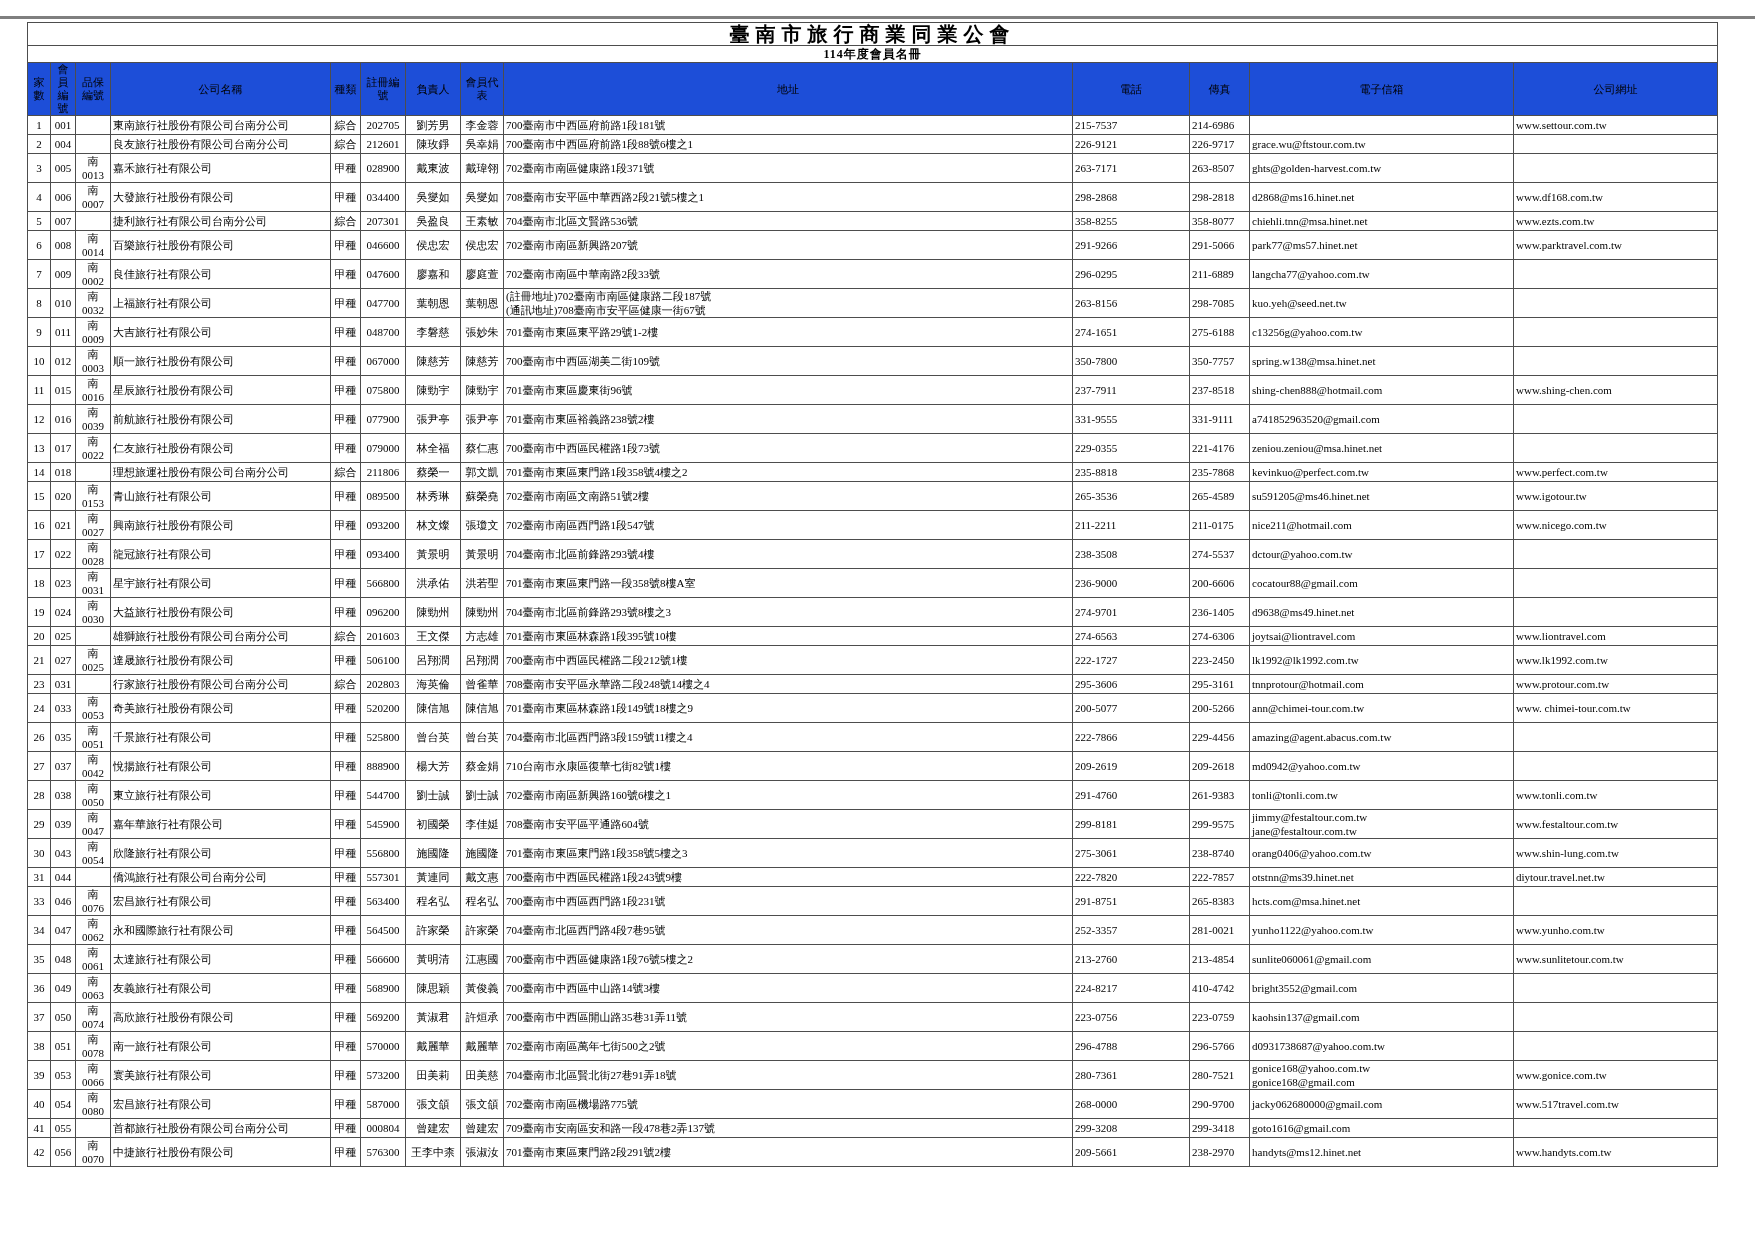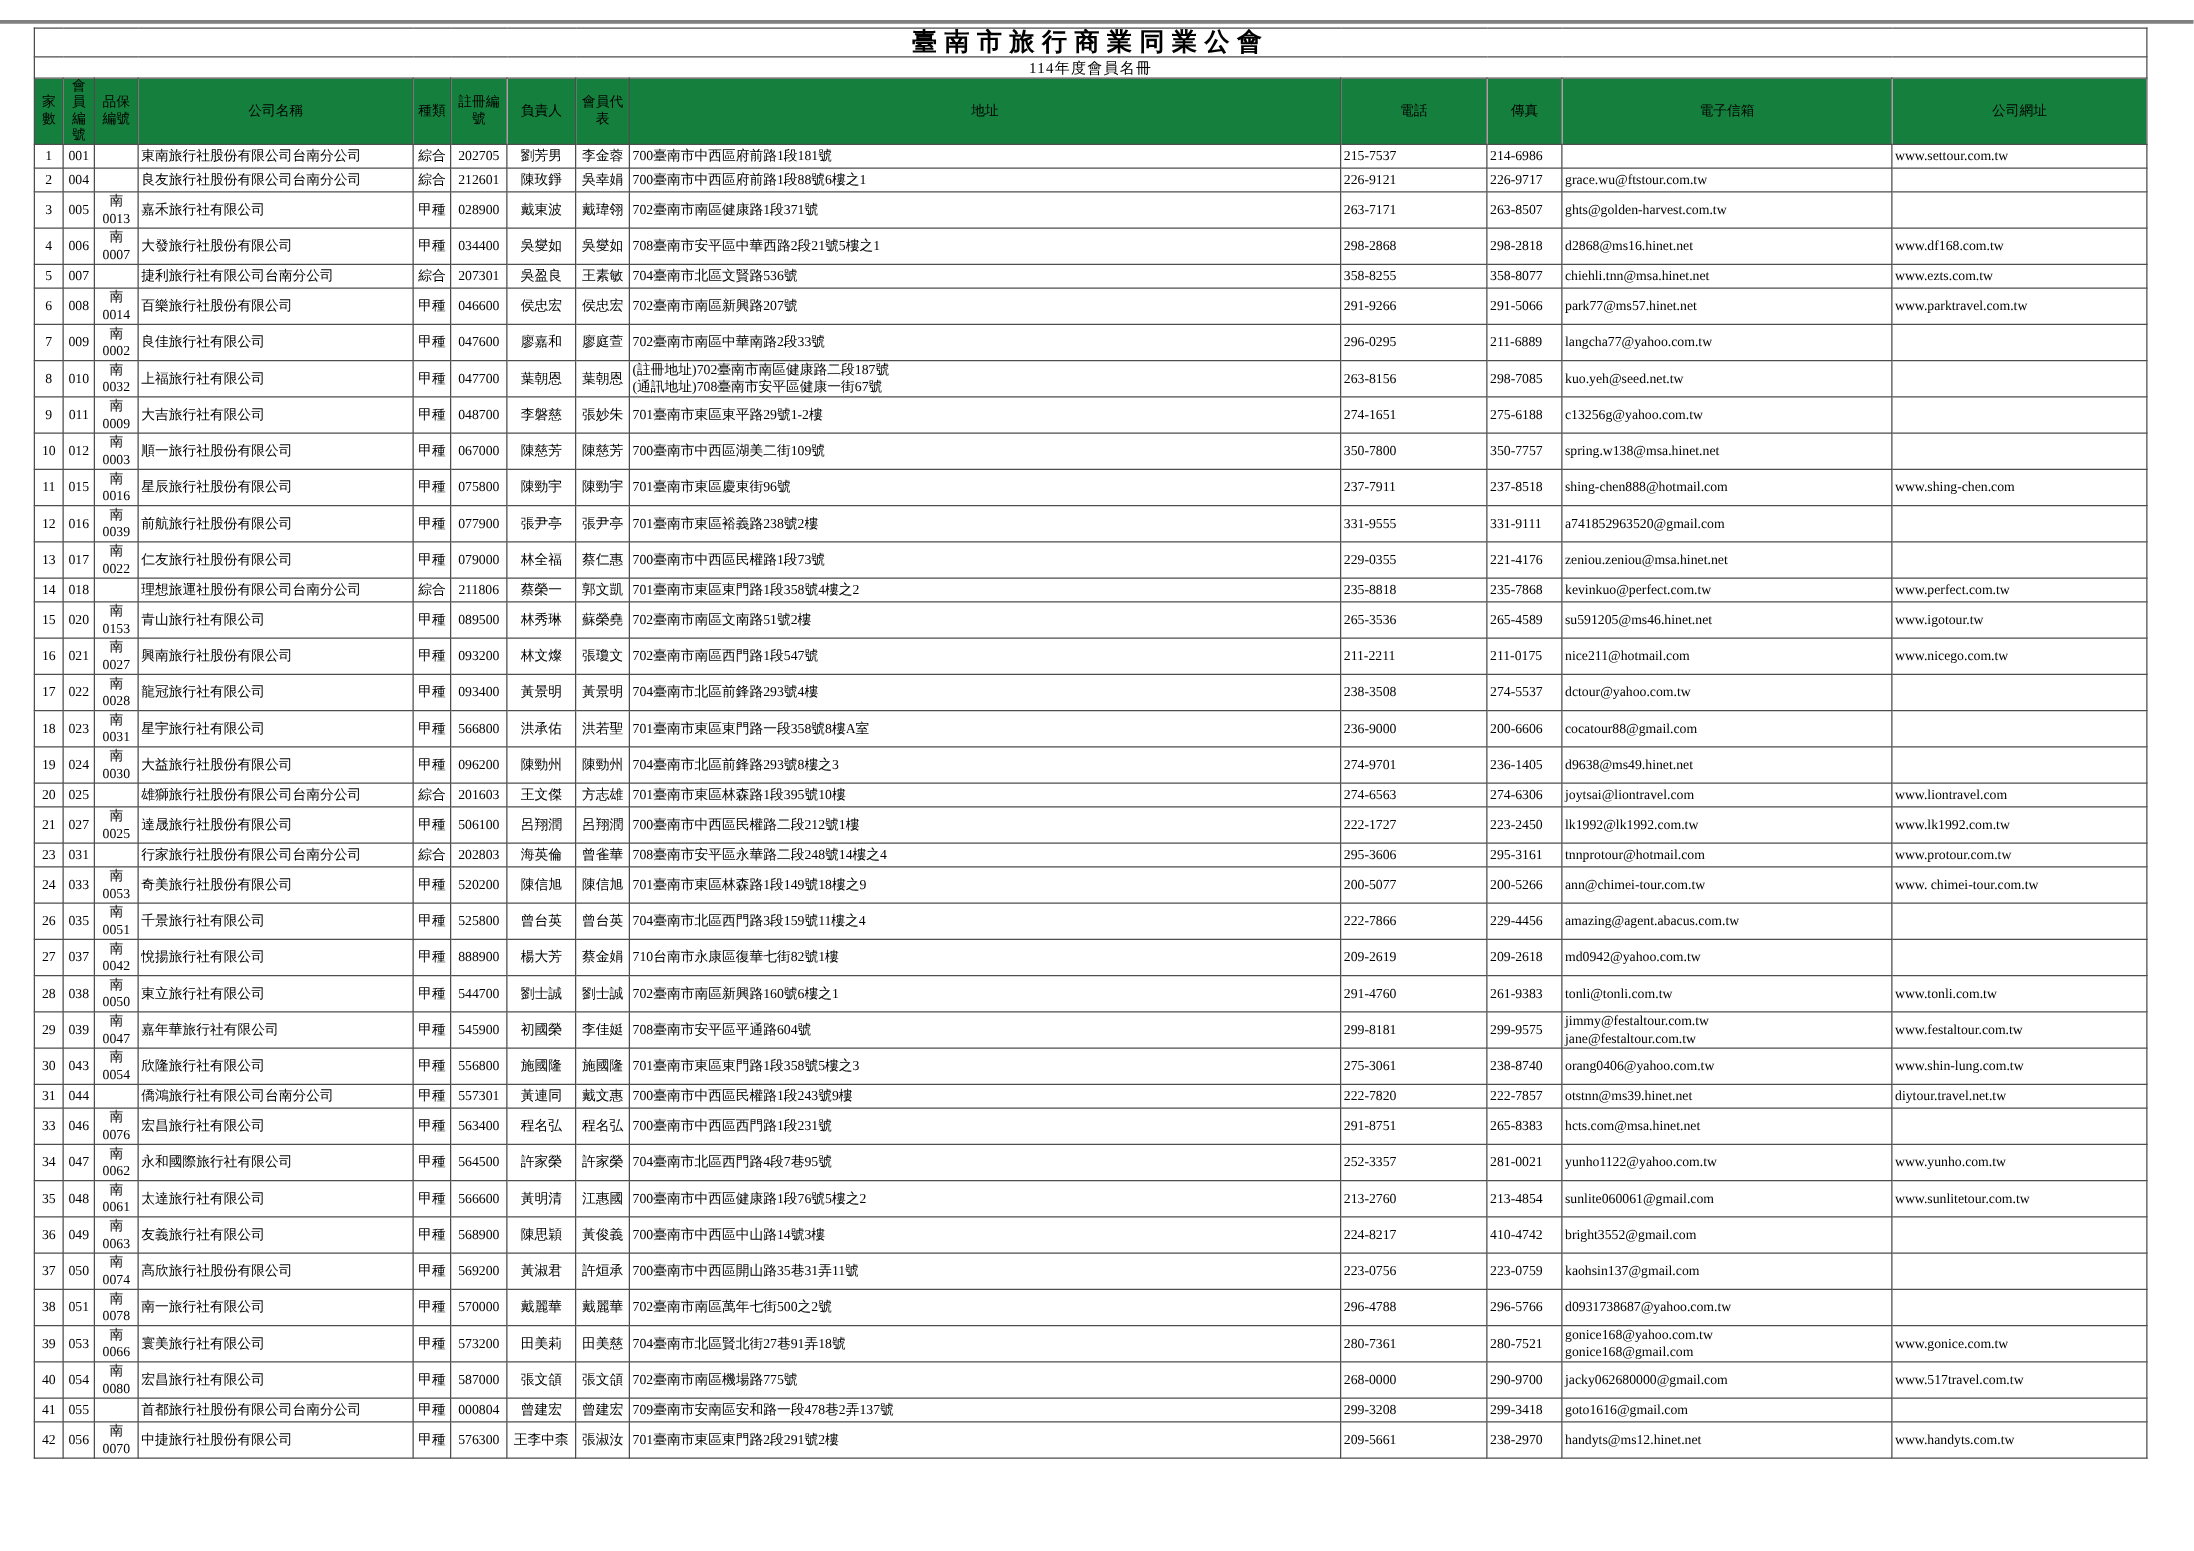--- a/index.html
+++ b/index.html
@@ -6,22 +6,22 @@
   body{width:1755px;height:1241px;position:relative;
        font-family:"Liberation Serif","DejaVu Serif",serif;color:#000;}
   .top-band{position:absolute;left:0;top:16px;width:1755px;height:3px;background:#7f7f7f;}
   table.roster{position:absolute;left:27px;top:22px;width:1690px;
        border-collapse:collapse;table-layout:fixed;background:#fff;}
   table.roster td,table.roster th{
        border:1px solid #4d4d4d;font-size:11px;line-height:14px;
        padding:0 2px;overflow:hidden;white-space:pre-line;
        font-weight:normal;vertical-align:middle;}
   tr.title-row td{height:22px;font-size:20px;font-weight:bold;text-align:center;letter-spacing:6px;}
-  tr.subtitle-row td{height:16px;font-size:12px;font-weight:normal;text-align:center;letter-spacing:1px;margin-top:47px;}
-  tr.header-row th{height:31px;background:#15803d;text-align:center;font-size:11px;line-height:13px;}
+  tr.subtitle-row td{height:16px;font-size:12px;font-weight:bold;text-align:center;letter-spacing:1px;margin-top:47px;}
+  tr.header-row th{height:31px;background:#1d4ed8;text-align:center;font-size:11px;line-height:13px;}
   tbody td{height:18px;}
   td.c{text-align:center;}
   td.l{text-align:left;}
 </style>
 </head>
 <body>
 
 <div class="top-band"></div>
 
 <table class="roster">

